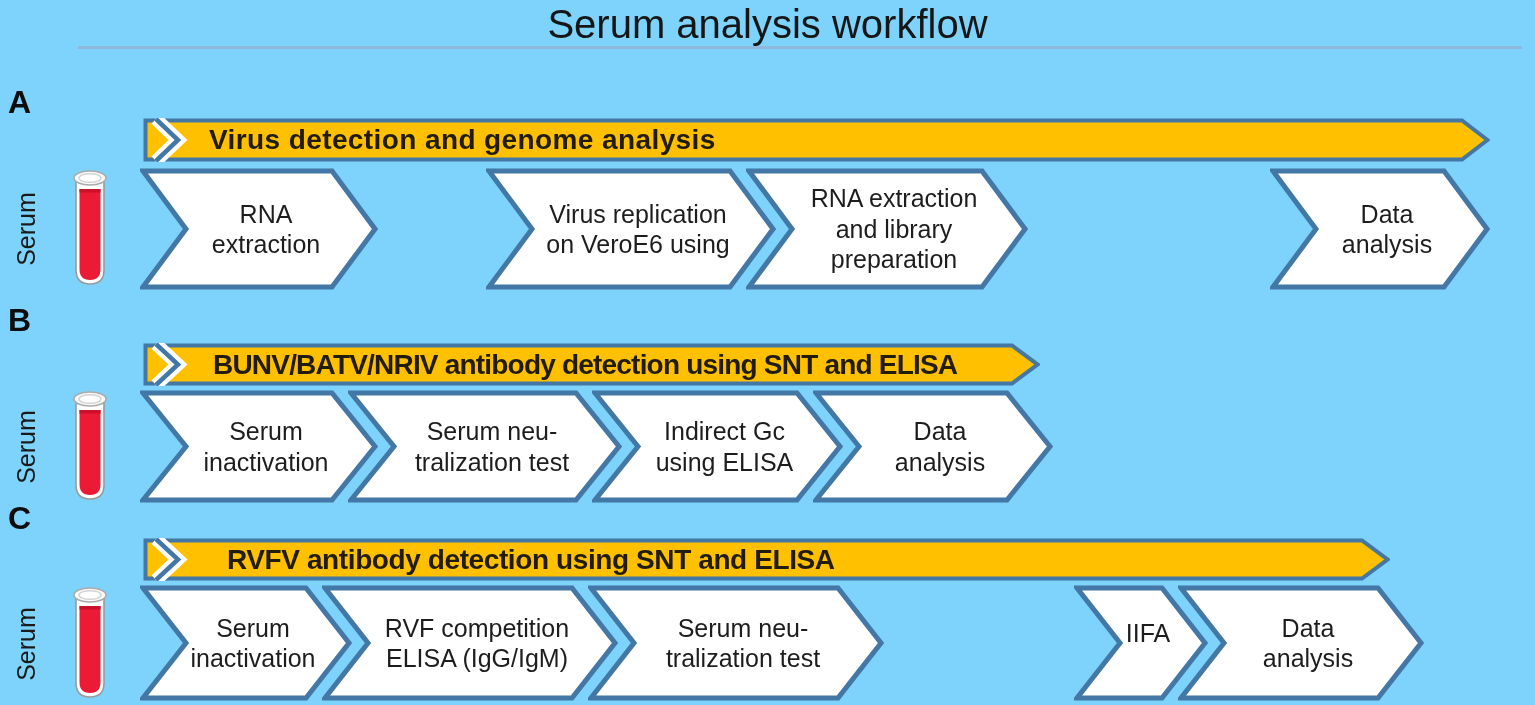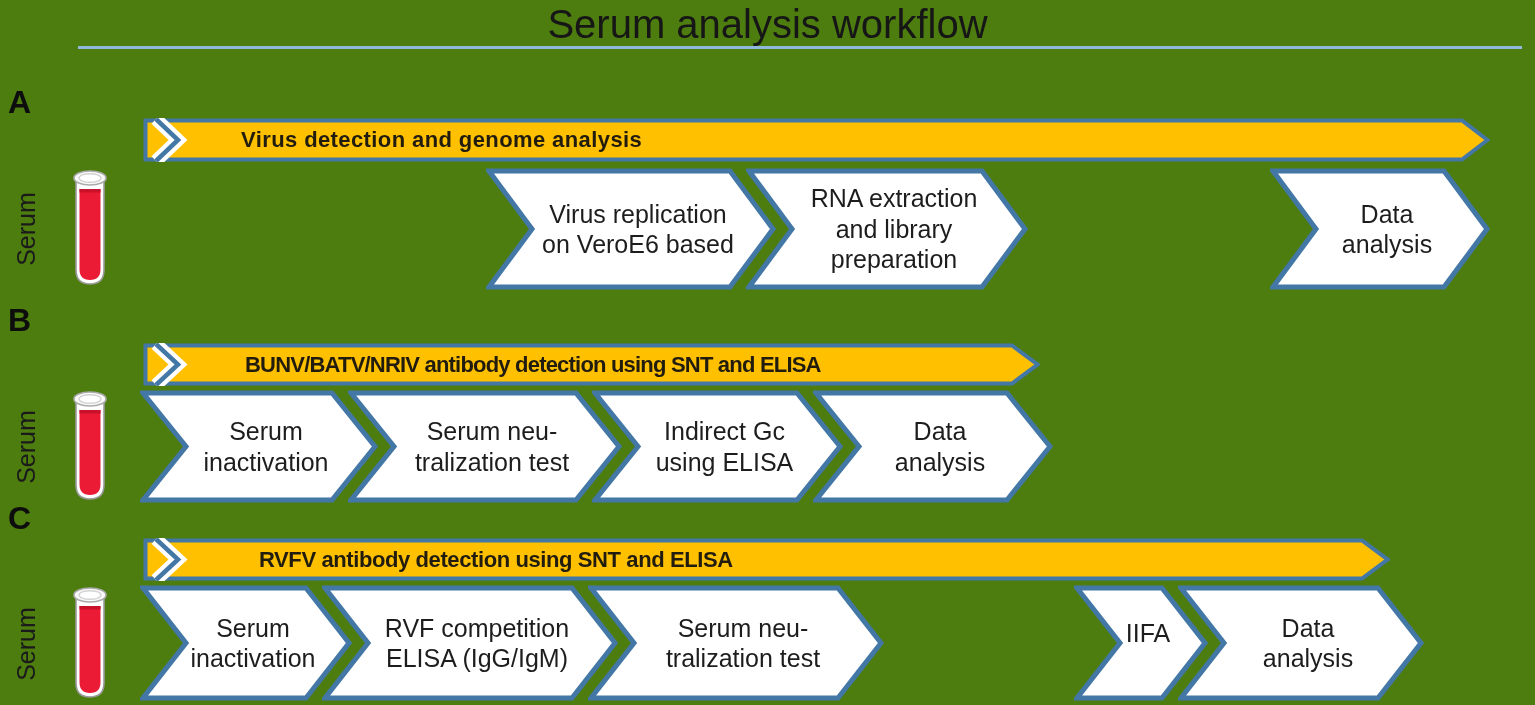--- a/index.html
+++ b/index.html
@@ -1,30 +1,30 @@
 <!DOCTYPE html>
 <html style="--yellow: #FFC000; --blue: #4377A6; --red: #EC1B35; --reddark: #C9112B; --underline: #8FB8DC;"><head>
 <meta charset="utf-8">
 <style>
   html,body { margin:0; padding:0; background:#ffffff; }
   .canvas {
-    position:relative; width:1535px; height:705px; background:#4d7c0f;
+    position:relative; width:1535px; height:705px; background:#7dd3fc;
     font-family:"Liberation Sans", sans-serif; overflow:hidden;
   }
   .title {
     position:absolute; top:2px; left:0; width:100%;
     text-align:center; font-size:40px; color:#161616; letter-spacing:0px;
   }
   .rule { position:absolute; top:46px; left:78px; width:1444px; height:3px; background:var(--underline,#8FB8DC); }
   .plabel { position:absolute; left:8px; font-size:32px; font-weight:700; color:#0d0d0d; }
   .panel { position:absolute; inset:0; }
   .banner { position:absolute; }
   .banner .lbl {
     position:absolute; inset:0; display:flex; align-items:center;
-    font-size:22px; font-weight:600; color:#211c0e; white-space:nowrap;margin-left:32px;
+    font-size:28px; font-weight:600; color:#211c0e; white-space:nowrap;
   }
   .step { position:absolute; }
   .step .lbl {
     position:absolute; inset:0; display:flex; align-items:center; justify-content:center;
     text-align:center; font-size:25px; color:#1d1d1d; line-height:1.22;
     white-space:pre-line; padding-left:24px; padding-right:10px; box-sizing:border-box;
   }
   .shape { position:absolute; left:0; top:0; display:block; }
   .tube { position:absolute; width:40px; }
   .serum {
@@ -56,26 +56,33 @@
         <svg class="shape" width="40" height="122" viewBox="0 0 40 122" aria-hidden="true">
        <path d="M6,10 V102 Q6,116 20,116 Q34,116 34,102 V10" fill="#ffffff" stroke="#9a9a9a" stroke-width="1.6"></path>
        <path d="M9.5,21 V101 Q9.5,112 20,112 Q30.5,112 30.5,101 V21 Z" fill="var(--red)"></path>
        <rect x="9.5" y="21" width="21" height="3.5" fill="var(--reddark)"></rect>
        <ellipse cx="20" cy="10" rx="16" ry="7" fill="#fafafa" stroke="#ababab" stroke-width="1.6"></ellipse>
        <ellipse cx="20" cy="10" rx="11" ry="4.3" fill="#ffffff" stroke="#d2d2d2" stroke-width="1.4"></ellipse>
      </svg>
       </div>
     <div class="serum" style="left:26px; top:229px;">Serum</div>
 
+    <div class="step" style="left:140px;  top:168px; width:238px; height:122px;">
+        <svg class="shape" width="238" height="122" viewBox="0 0 238 122" aria-hidden="true">
+       <polygon points="3,3 192,3 235,61 192,119 3,119 46,61" fill="#ffffff" stroke="var(--blue)" stroke-width="5" stroke-linejoin="miter"></polygon>
+     </svg>
+      <div class="lbl">RNA
+extraction</div>
+      </div>
     <div class="step" style="left:486px;  top:168px; width:290px; height:122px;">
         <svg class="shape" width="290" height="122" viewBox="0 0 290 122" aria-hidden="true">
        <polygon points="3,3 244,3 287,61 244,119 3,119 46,61" fill="#ffffff" stroke="var(--blue)" stroke-width="5" stroke-linejoin="miter"></polygon>
      </svg>
       <div class="lbl">Virus replication
-on VeroE6 based</div>
+on VeroE6 using</div>
       </div>
     <div class="step" style="left:746px;  top:168px; width:282px; height:122px;">
         <svg class="shape" width="282" height="122" viewBox="0 0 282 122" aria-hidden="true">
        <polygon points="3,3 236,3 279,61 236,119 3,119 46,61" fill="#ffffff" stroke="var(--blue)" stroke-width="5" stroke-linejoin="miter"></polygon>
      </svg>
       <div class="lbl">RNA extraction
 and library
 preparation</div>
       </div>
     <div class="step" style="left:1270px; top:168px; width:220px; height:122px;">

